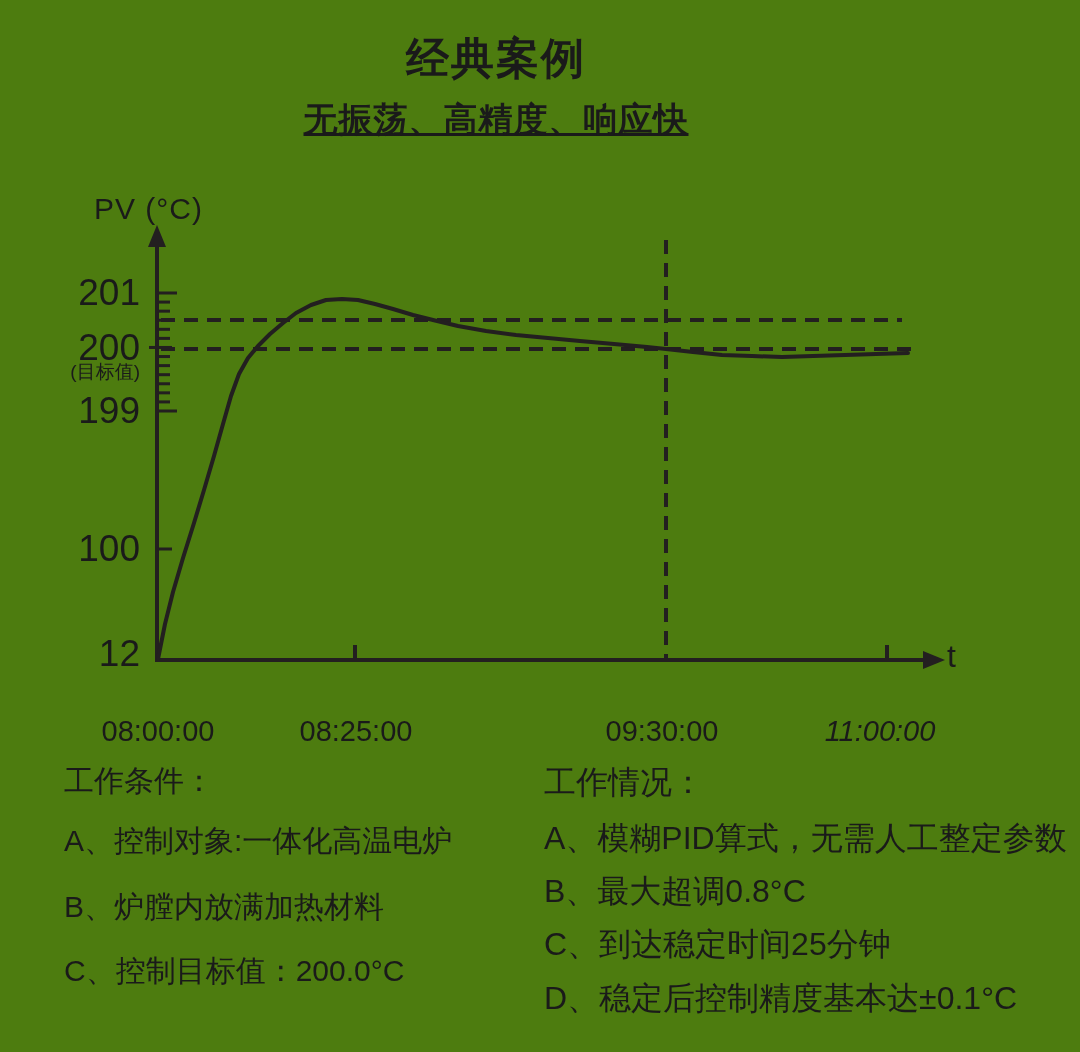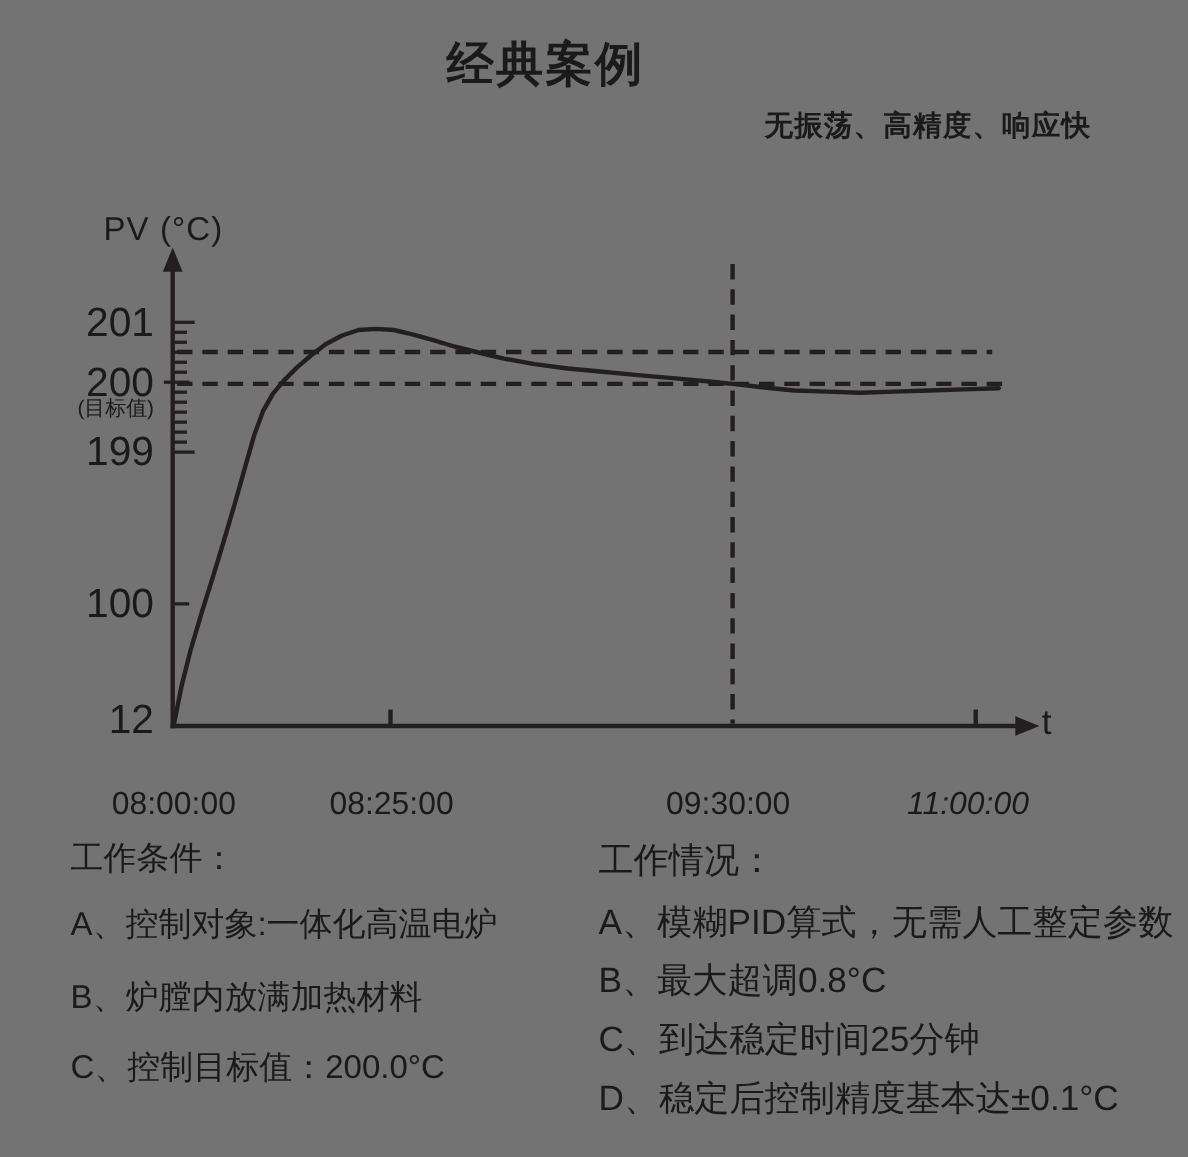--- a/index.html
+++ b/index.html
@@ -1,22 +1,22 @@
 <!DOCTYPE html>
 <html><head>
 <meta charset="utf-8">
 <style>
   html,body{margin:0;padding:0;background:#ffffff;}
   .canvas{
-    position:relative;width:1080px;height:1052px;background:#737373;overflow:hidden;
+    position:relative;width:1080px;height:1052px;background:#4d7c0f;overflow:hidden;
     font-family:"Liberation Sans","DejaVu Sans",sans-serif;color:#1a1a1a;
   }
   .abs{position:absolute;}
   .page-title{left:0;top:30px;width:992px;text-align:center;font-size:43px;font-weight:700;letter-spacing:2px;}
-  .page-subtitle{left:0;top:97px;width:992px;text-align:right;font-size:26px;font-weight:700;letter-spacing:1px;}
+  .page-subtitle{left:0;top:97px;width:992px;text-align:center;font-size:34px;font-weight:700;letter-spacing:1px;text-decoration:underline;}
   svg.chart{left:0;top:0;width:1080px;height:1052px;}
   .pv-label{left:94px;top:192px;font-size:30px;letter-spacing:1px;}
   .t-label{left:947px;top:638px;font-size:32px;}
   .ylab{left:56px;width:84px;text-align:right;font-size:37px;line-height:33px;}
   .ylab.small{font-size:19px;line-height:22px;}
   .xlab{width:170px;text-align:center;font-size:29px;line-height:32px;top:671px;margin-top:44px;}
   .txtline{font-size:30px;line-height:36px;font-weight:500;white-space:nowrap;}
   .col-right .txtline{font-size:32px;line-height:35px;}
   .col-left{left:64px;}
   .col-right{left:544px;}

